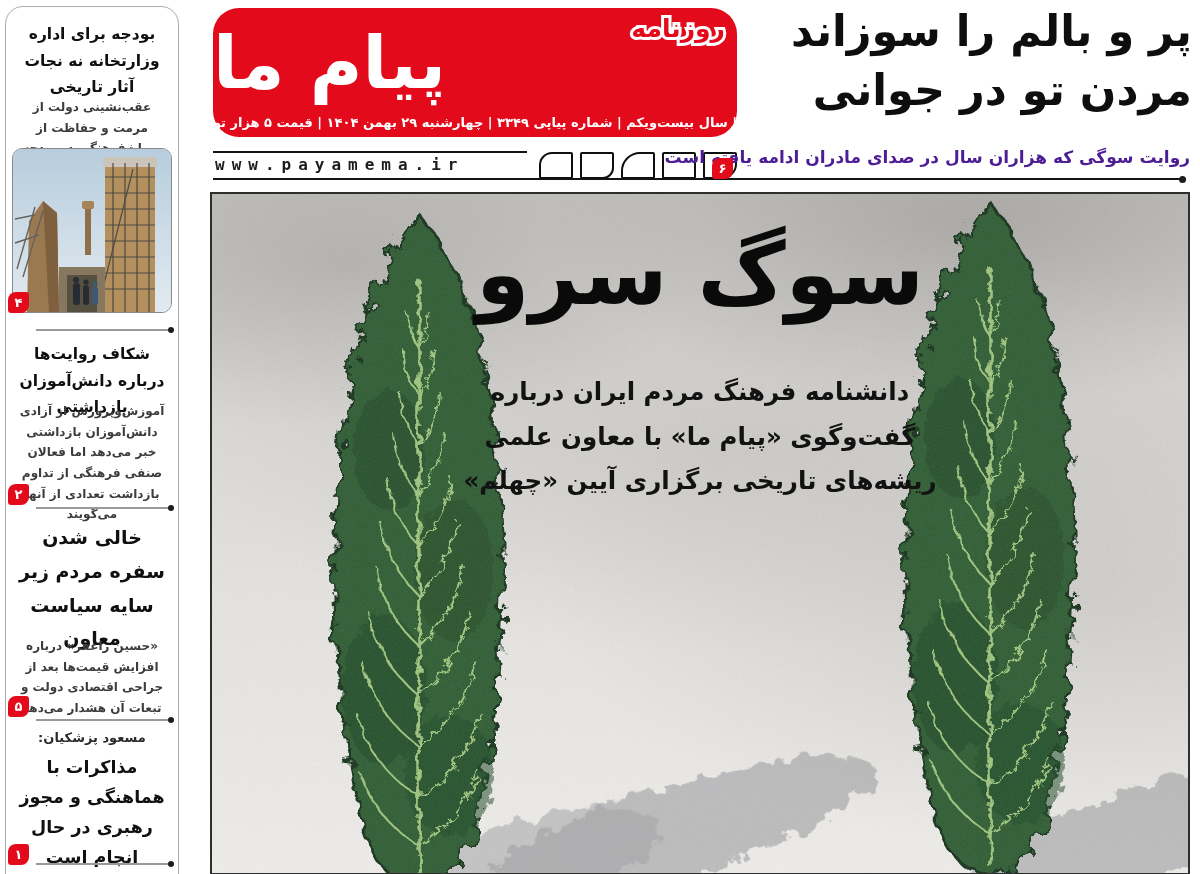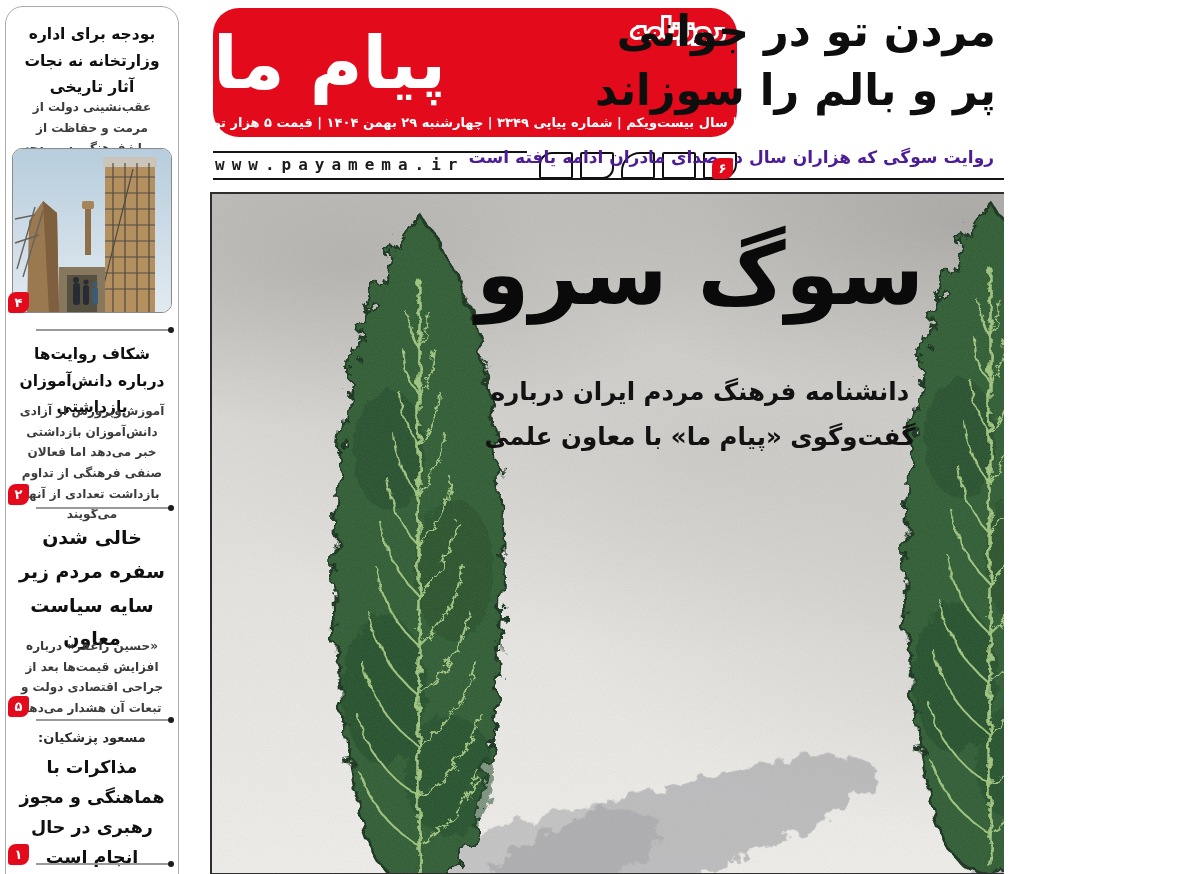--- a/index.html
+++ b/index.html
@@ -1,16 +1,16 @@
 <!DOCTYPE html>
 <html lang="fa"><head>
 <meta charset="utf-8">
 <style>
   html,body{margin:0;padding:0;background:#fff;}
-  #page{position:relative;width:1004px;height:874px;background:#fff;overflow:hidden;
+  #page{position:relative;width:1200px;height:874px;background:#fff;overflow:hidden;
         font-family:"DejaVu Sans",sans-serif;direction:rtl;}
   
   #sidebar{position:absolute;left:5px;top:6px;width:172px;height:900px;
            border:1.5px solid #ababab;border-radius:18px;background:#fff;}
   .sb-title{position:absolute;left:7px;width:158px;text-align:center;font-weight:bold;
             color:#101010;font-size:15.5px;line-height:1.72;}
   .sb-sub{position:absolute;left:8px;width:156px;text-align:center;font-weight:bold;
           color:#3c3c3c;font-size:12px;line-height:1.72;}
   .sb-kicker{position:absolute;left:8px;width:156px;text-align:center;font-weight:bold;
              color:#2b2b2b;font-size:13px;}
@@ -174,22 +174,22 @@
     <span class="mshape s1"></span>
     <span class="mshape s2"></span>
     <span class="mshape s3"></span>
     <span class="mshape s4"></span>
     <span class="mshape s5"></span>
   </div>
   <div id="rule-long"></div>
   <div id="page-badge-6" class="badge">۶</div>
 
   <div id="ts-title">
+    <div>پر و بالم را سوزاند</div>
     <div>مردن تو در جوانی</div>
-    <div>پر و بالم را سوزاند</div>
   </div>
   <div id="ts-sub">روایت سوگی که هزاران سال در صدای مادران ادامه یافته است</div>
 
   <div id="poster">
 
     <svg class="layer" width="976" height="679" viewBox="0 0 976 679">
       <defs>
         <filter id="rough" x="-30%" y="-10%" width="160%" height="120%">
           <feTurbulence type="fractalNoise" baseFrequency="0.055" numOctaves="4" seed="11" result="n"></feTurbulence>
           <feDisplacementMap in="SourceGraphic" in2="n" scale="26"></feDisplacementMap>
@@ -244,16 +244,17 @@
         <feTurbulence type="fractalNoise" baseFrequency="0.9" numOctaves="2" seed="9"></feTurbulence>
         <feColorMatrix type="saturate" values="0"></feColorMatrix>
       </filter>
       <rect width="976" height="679" filter="url(#grainF)"></rect>
     </svg>
 
     <div id="poster-title">سوگ سرو</div>
     <div id="poster-sub">
       <div>دانشنامه فرهنگ مردم ایران درباره</div>
       <div>گفت‌وگوی «پیام ما» با معاون علمی</div>
+      <div>ریشه‌های تاریخی برگزاری آیین «چهلم»</div>
     </div>
   </div>
 
 </div>
 
 </body></html>

